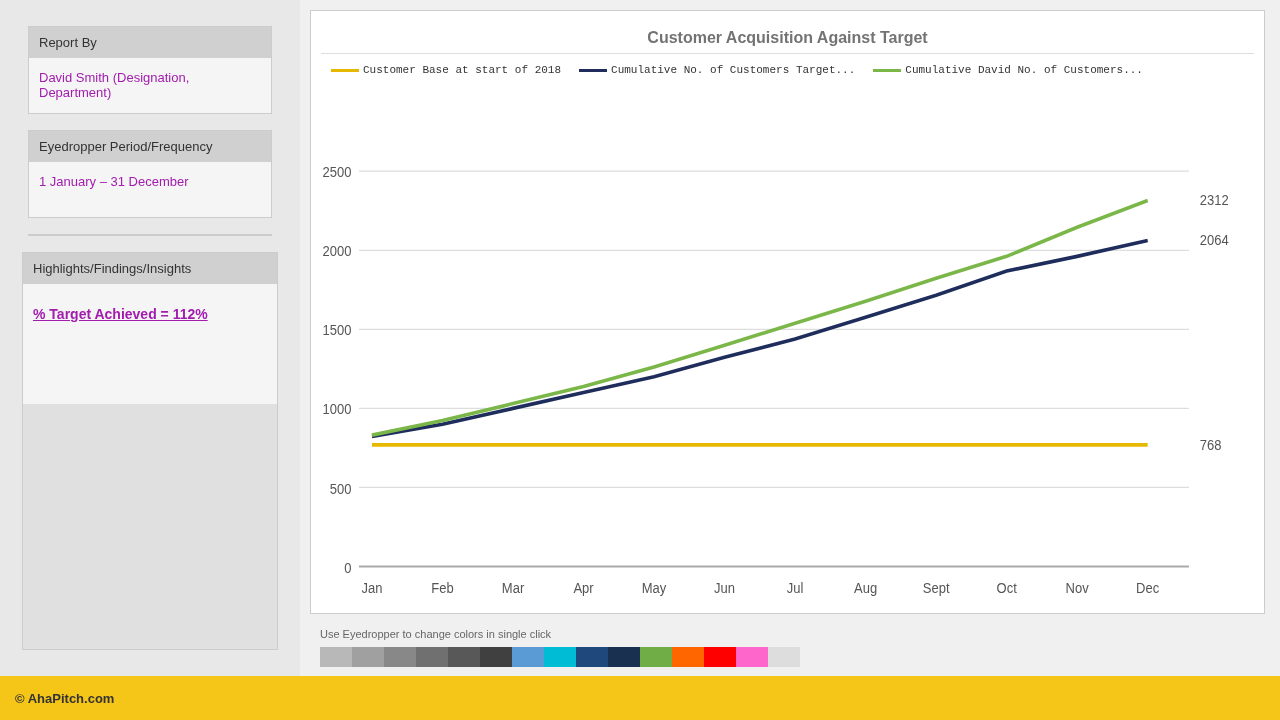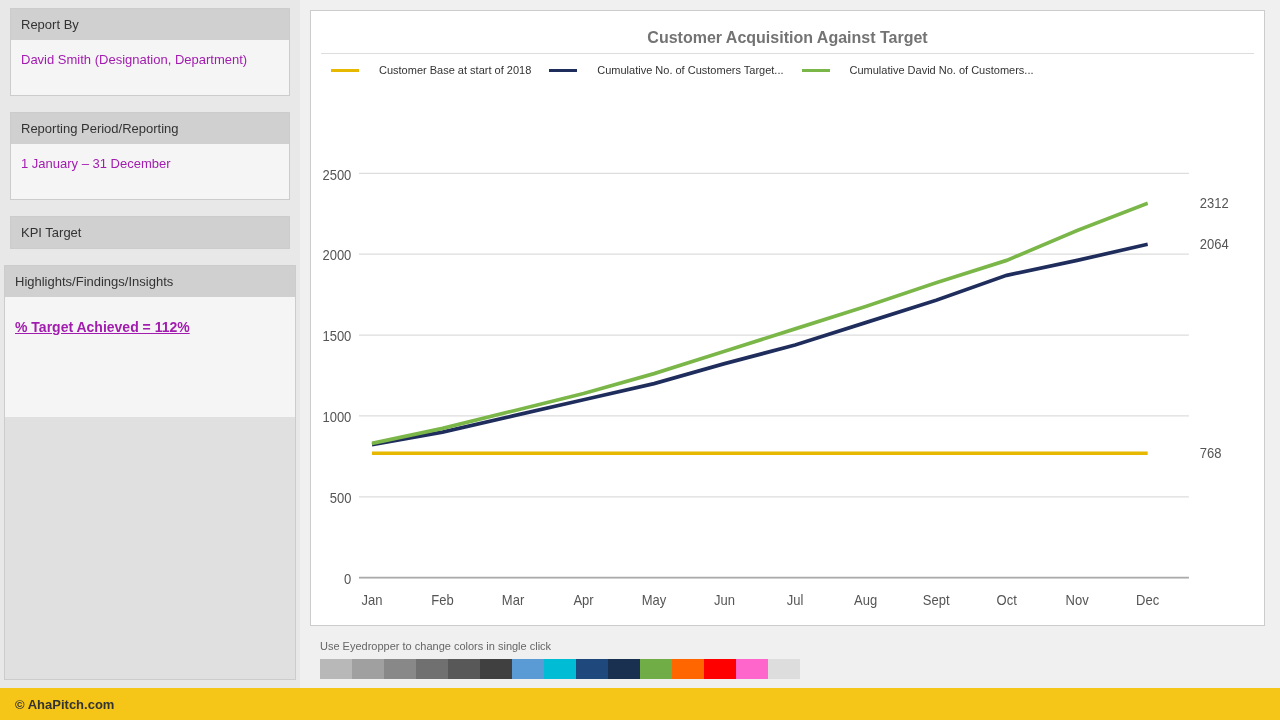--- a/index.html
+++ b/index.html
@@ -18,21 +18,21 @@
       flex: 1;
       overflow: hidden;
     }
     
     .sidebar {
       width: 300px;
       min-width: 300px;
       background: #e8e8e8;
       display: flex;
       flex-direction: column;
-      padding: 0;
+      padding: 18px;
     }
     .sidebar-section {
       margin: 8px 10px;
       background: #e0e0e0;
       border: 1px solid #ccc;
     }
     .sidebar-section-header {
       background: #d0d0d0;
       padding: 8px 10px;
       font-size: 13px;
@@ -91,21 +91,22 @@
       display: flex;
       align-items: center;
       gap: 18px;
       padding: 4px 10px;
       font-size: 11px;
       color: #333;
     }
     .legend-item {
       display: flex;
       align-items: center;
-      gap: 20px;
+      gap: 4px;
+      font-family: Liberation Mono, monospace;
     }
     .legend-line {
       width: 28px;
       height: 3px;
       display: inline-block;
     }
     .chart-svg-wrapper {
       flex: 1;
       position: relative;
     }
@@ -117,46 +118,45 @@
       align-items: center;
       padding: 0 10px;
       gap: 0;
     }
     .palette-swatch {
       height: 20px;
       width: 32px;
     }
     
     .footer {
-      height: 32px;
+      height: 44px;
       background: #f5c518;
       display: flex;
       align-items: center;
       padding: 0 15px;
       font-size: 13px;
       color: #333;
       font-weight: bold;
     }
   </style>
 </head>
 <body>
 
 <div class="main-content">
 
   <div class="sidebar">
     <div class="sidebar-section">
       <div class="sidebar-section-header">Report By</div>
       <div class="sidebar-section-body">David Smith (Designation, Department)</div>
     </div>
     <div class="sidebar-section">
-      <div class="sidebar-section-header">Reporting Period/Reporting</div>
+      <div class="sidebar-section-header">Eyedropper Period/Frequency</div>
       <div class="sidebar-section-body">1 January – 31 December</div>
     </div>
     <div class="sidebar-section">
-      <div class="sidebar-section-header">KPI Target</div>
     </div>
     <div class="highlight-section sidebar-section">
       <div class="sidebar-section-header">Highlights/Findings/Insights</div>
       <div class="sidebar-section-body">
         <div class="highlight-bold">% Target Achieved = 112%</div>
       </div>
     </div>
   </div>
 
   <div class="chart-area">

